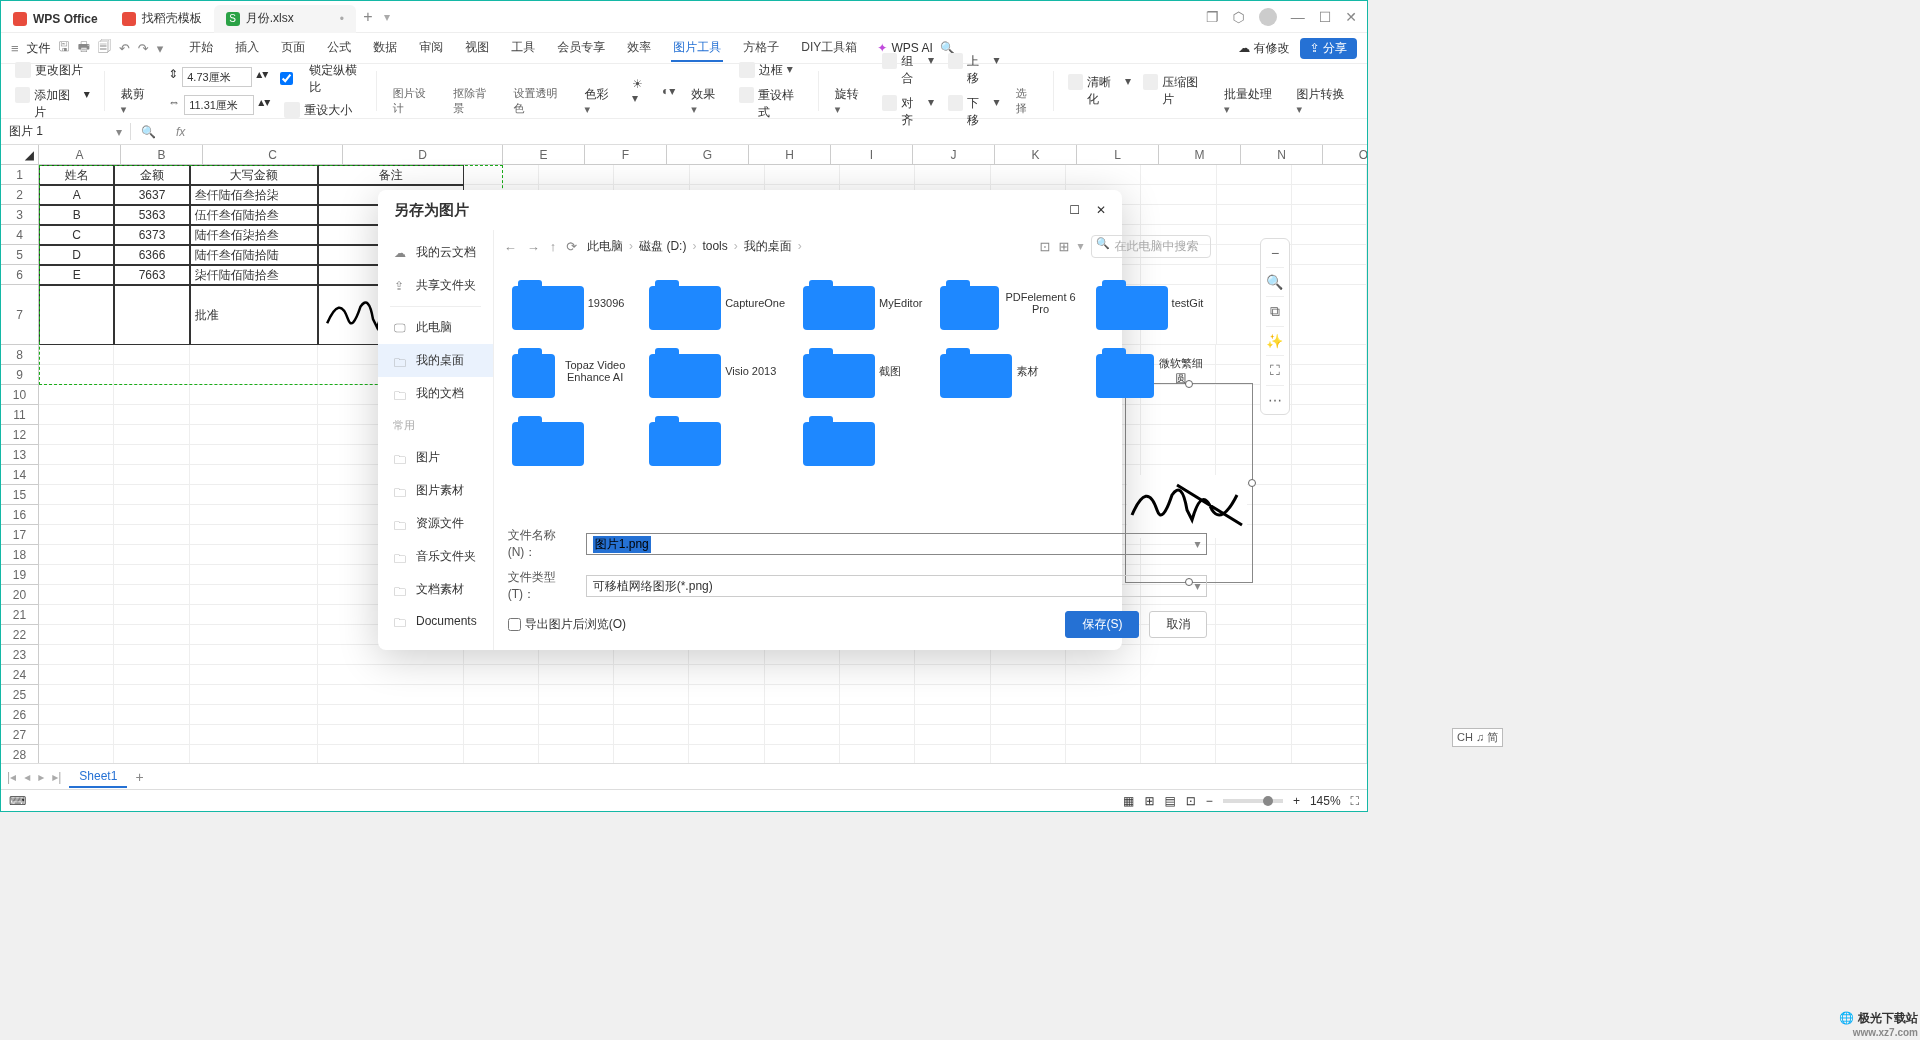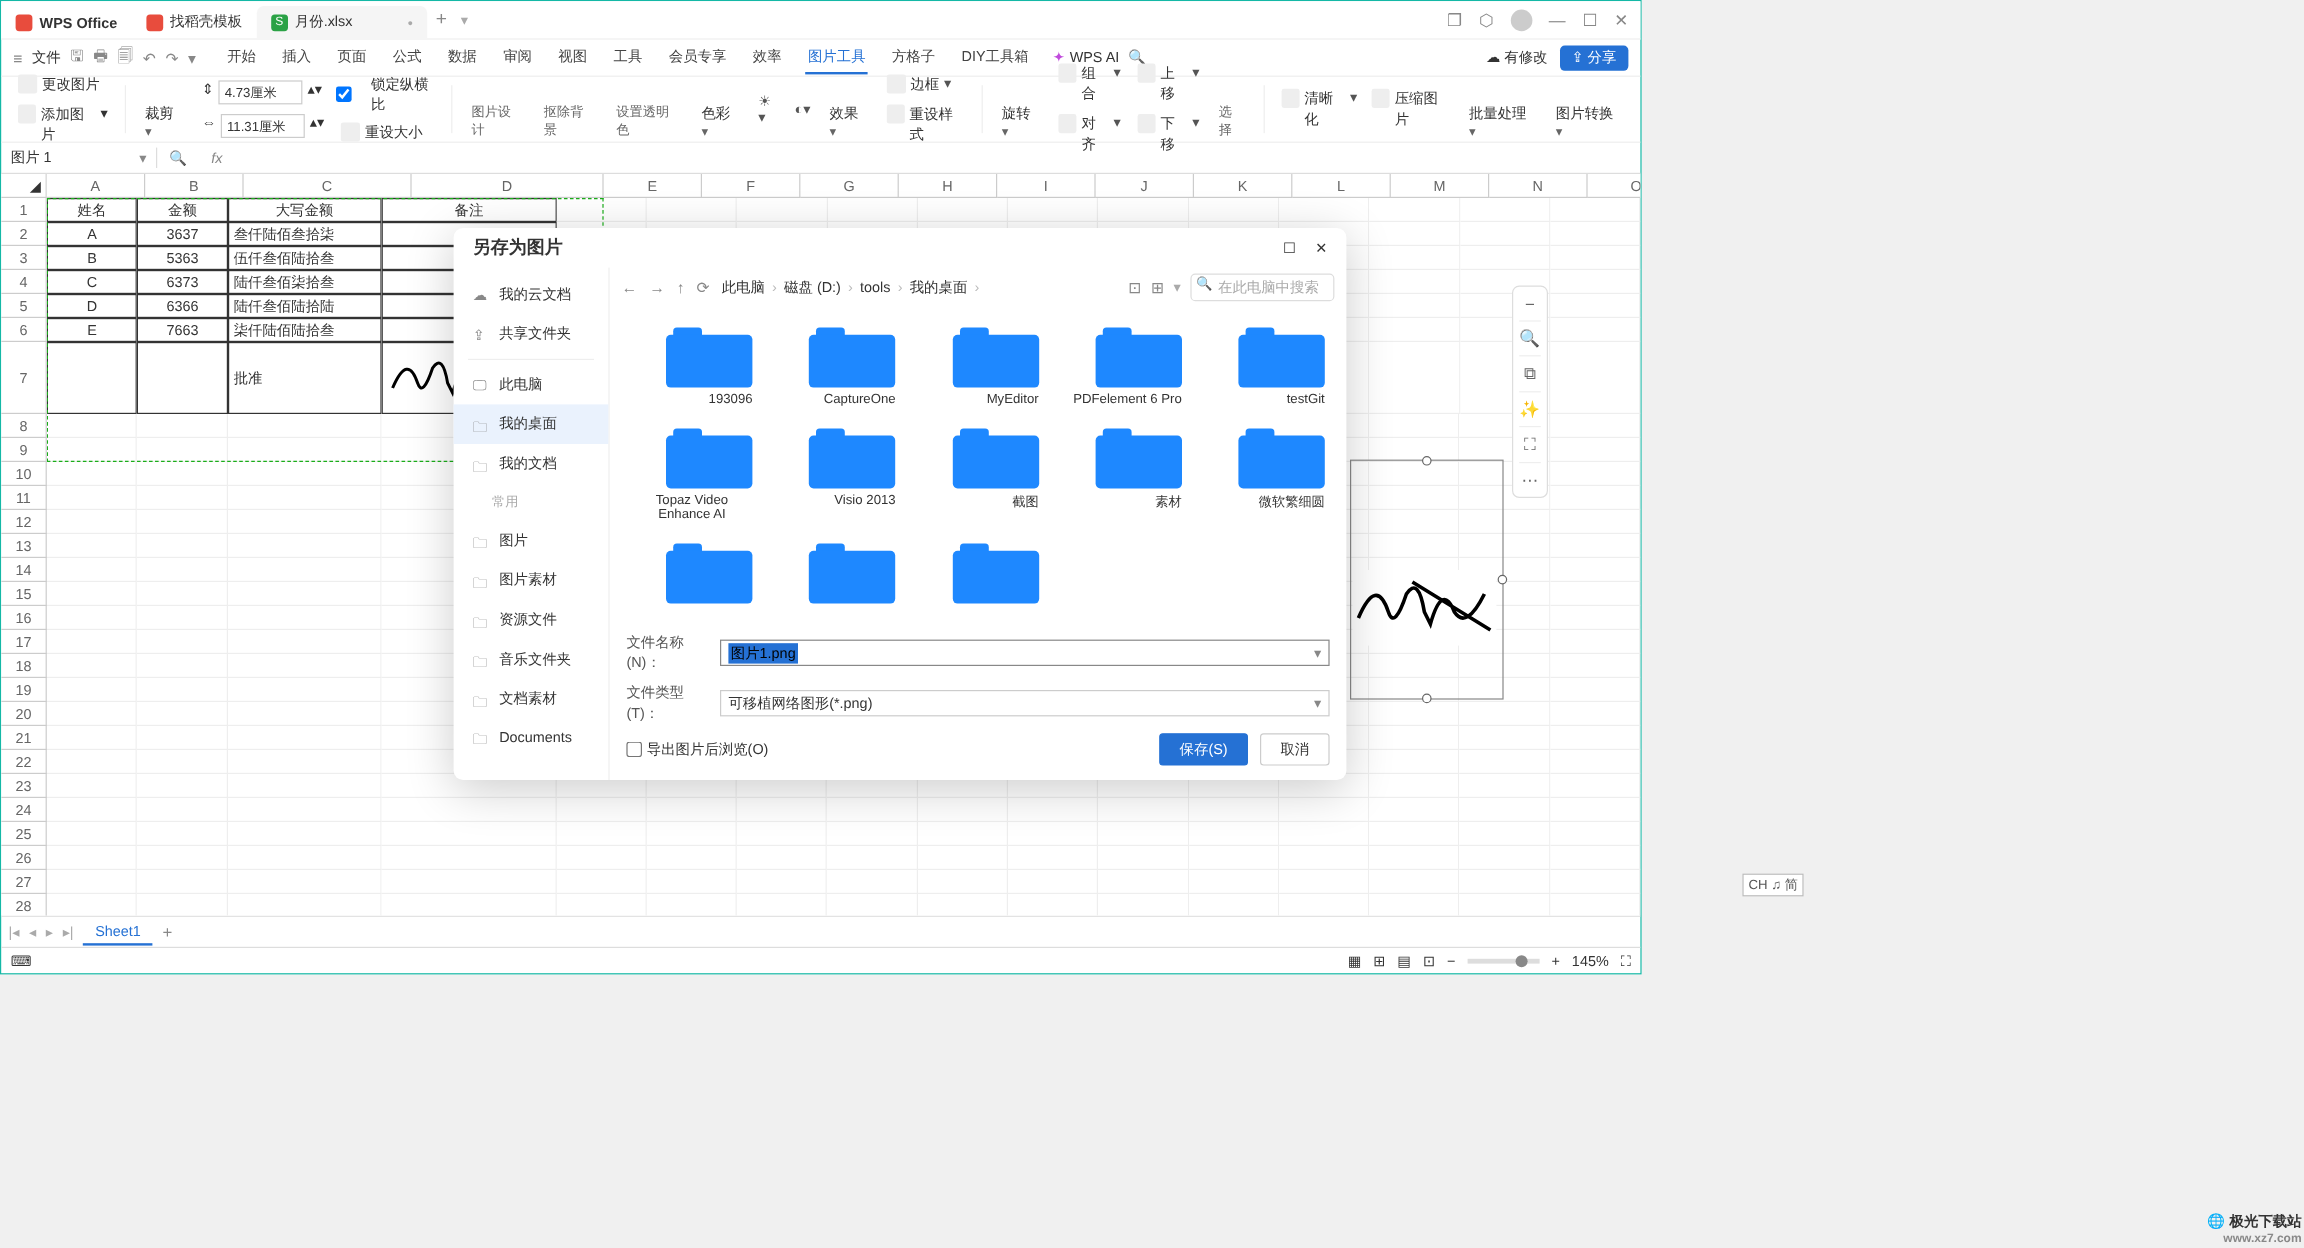--- a/index.html
+++ b/index.html
@@ -75,32 +75,32 @@
 .statusbar .sr{margin-left:auto;display:flex;gap:10px;align-items:center}
 
 .dialog{position:absolute;top:190px;left:378px;width:744px;height:460px;background:#fff;border-radius:8px;box-shadow:0 8px 40px rgba(0,0,0,.2);display:flex;flex-direction:column;z-index:50}
 .dlg-hdr{height:40px;display:flex;align-items:center;padding:0 16px}
 .dlg-title{font-size:15px;font-weight:600}
 .dlg-hdr .wc{margin-left:auto;display:flex;gap:16px;color:#888;font-size:14px}
 .dlg-body{flex:1;display:flex}
 .dlg-side{width:130px;border-right:1px solid #eee;padding:6px 0;display:flex;flex-direction:column}
 .side-item{padding:8px 16px;display:flex;align-items:center;gap:8px;color:#555}
 .side-item.active{background:#eaf2fd;color:#2571d4}
-.side-cat{padding:8px 32px;color:#aaa;font-size:11px}
+.side-cat{padding:8px 15px;color:#aaa;font-size:11px}
 .side-ico{width:14px;height:14px;display:inline-block;color:#888}
 .dlg-main{flex:1;display:flex;flex-direction:column}
 .dlg-nav{height:32px;display:flex;align-items:center;padding:0 10px;gap:10px}
 .dlg-nav .navico{color:#888;font-size:13px}
 .crumbs{display:flex;gap:6px;align-items:center;color:#555}
 .crumbs .sep{color:#bbb}
 .dlg-nav .rt{margin-left:auto;display:flex;gap:8px;align-items:center}
 .search{border:1px solid #ddd;border-radius:4px;padding:2px 8px 2px 22px;width:120px;position:relative;color:#aaa}
 .search::before{content:"🔍";position:absolute;left:4px;top:1px;font-size:11px}
 .folders{flex:1;padding:10px 14px;display:grid;grid-template-columns:repeat(5,1fr);gap:6px 10px;align-content:start;overflow:auto}
-.folder{display:flex;flex-direction:column;align-items:flex-end;gap:4px;padding:4px}
+.folder{display:flex;flex-direction:row;align-items:center;gap:4px;padding:4px}
 .foldico{width:72px;height:54px;position:relative}
 .foldico::before{content:"";position:absolute;top:4px;left:6px;width:24px;height:10px;background:#1e88ff;border-radius:3px 3px 0 0}
 .foldico::after{content:"";position:absolute;top:10px;left:0;right:0;bottom:0;background:#1e88ff;border-radius:4px}
 .fname{font-size:11px;text-align:center;color:#333;max-width:110px}
 .dlg-form{padding:6px 14px 12px;display:flex;flex-direction:column;gap:8px}
 .frow{display:flex;align-items:center;gap:8px}
 .flbl{width:70px;color:#555}
 .finput{flex:1;border:1px solid #888;height:22px;padding:0 6px;display:flex;align-items:center;position:relative}
 .finput .dd{margin-left:auto;color:#888}
 .sel-text{background:#2571d4;color:#000000;padding:0 2px}

